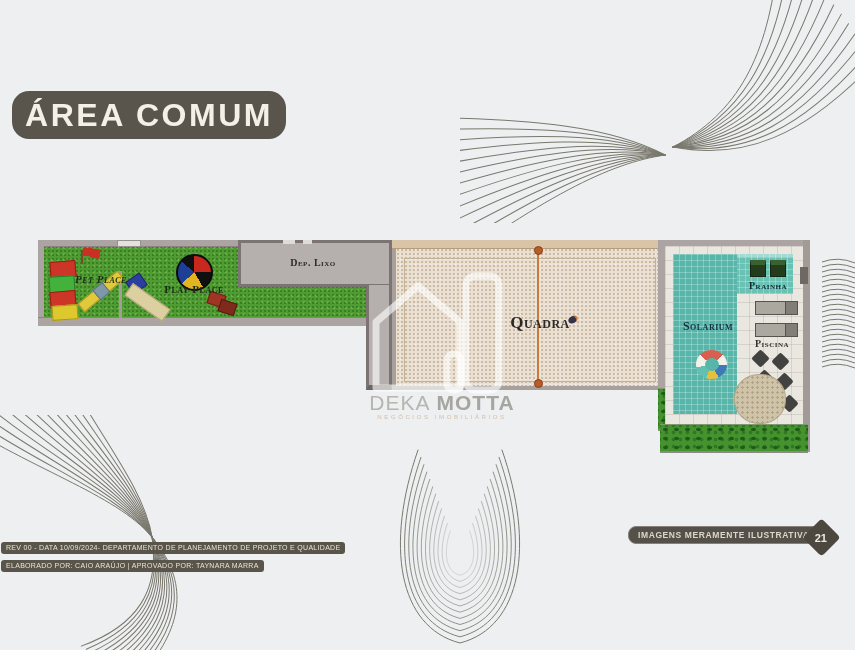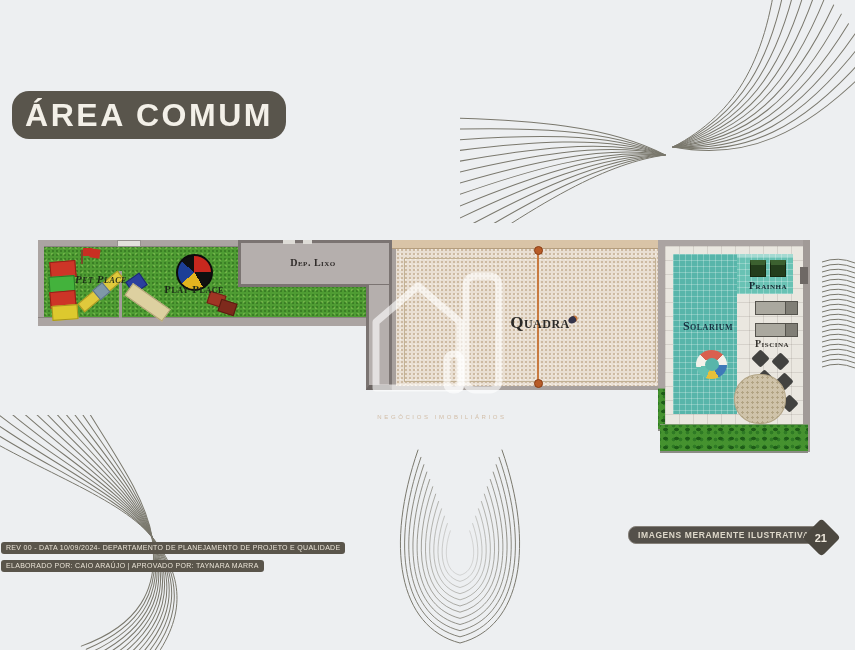--- a/index.html
+++ b/index.html
@@ -239,20 +239,23 @@
     <div class="abs garden-tx" style="left:2px;top:184px;width:148px;height:26px;"></div>
   </div>
 
   <svg class="decor" style="left:362px;top:266px;z-index:4" width="145" height="130" viewBox="0 0 145 130">
     <g stroke="rgba(255,255,255,0.62)" stroke-width="7" fill="none" stroke-linejoin="round">
       <path d="M 14 122 L 14 56 L 56 20 L 98 56 L 98 122 Z"></path>
       <rect x="104" y="10" width="33" height="114" rx="9"></rect>
       <rect x="85" y="88" width="14" height="36" rx="6"></rect>
     </g>
   </svg>
+  <div id="wm-text" class="abs">
+    <span class="w1">DEKA</span><span class="w2">MOTTA</span>
+  </div>
   <div id="wm-tag" class="abs">NEGÓCIOS IMOBILIÁRIOS</div>
 
   <div id="rev-block" class="abs">
     <div class="rev-pill">REV 00 - DATA 10/09/2024- DEPARTAMENTO DE PLANEJAMENTO DE PROJETO E QUALIDADE</div><br>
     <div class="rev-pill" style="margin-top:1px;">ELABORADO POR: CAIO ARAÚJO | APROVADO POR: TAYNARA MARRA</div>
   </div>
   <div id="disclaimer-pill" class="abs">IMAGENS MERAMENTE ILUSTRATIVAS|</div>
   <div id="page-badge" class="abs">
     <span>21</span>
   </div>

